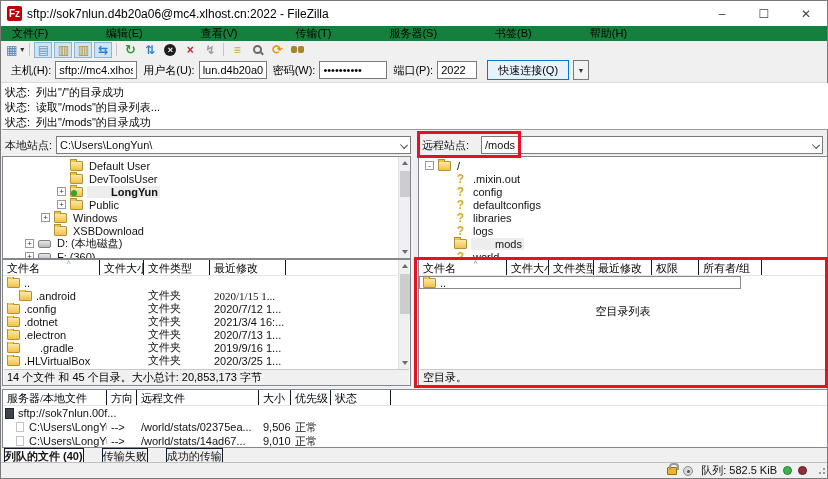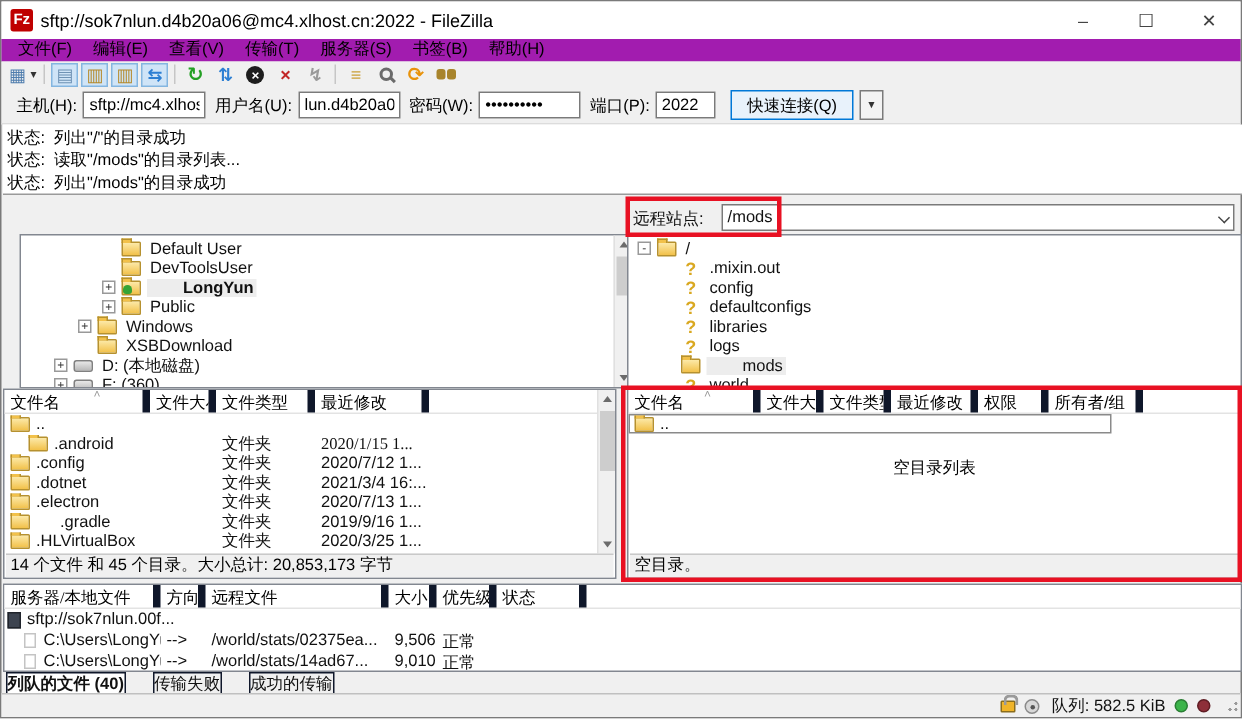--- a/index.html
+++ b/index.html
@@ -7,21 +7,21 @@
   #window { position:relative; width:828px; height:479px; background:#f0f0f0; border:1px solid #7a7a7a; font-size:11px; color:#111; }
 
   
   .titlebar { position:absolute; left:0; top:0; width:100%; height:25px; background:#fff; display:flex; align-items:center; padding-left:6px; }
   .fzicon { width:15px; height:15px; background:#bf0000; color:#fff; font-weight:bold; font-size:10px; display:flex; align-items:center; justify-content:center; border-radius:2px; margin-right:5px; }
   .title-text { font-size:12px; color:#000; }
   .wincontrols { position:absolute; right:0; top:0; height:25px; display:flex; }
   .winbtn { width:42px; height:25px; display:flex; align-items:center; justify-content:center; color:#444; font-size:12px; }
 
   
-  .menubar { position:absolute; left:0; top:25px; width:100%; height:15px; background:#a21caf; display:flex; align-items:center; padding-left:4px; }
+  .menubar { position:absolute; left:0; top:25px; width:100%; height:15px; background:#15803d; display:flex; align-items:center; padding-left:4px;gap:44px; }
   .menu-item { padding:0 7px; height:15px; line-height:15px; font-size:11px; color:#000; }
 
   
   .toolbar { position:absolute; left:0; top:40px; width:100%; height:17px; background:#f0f0f0; display:flex; align-items:center; padding-left:3px; }
   .tbtn { height:16px; min-width:18px; display:flex; align-items:center; justify-content:center; border:1px solid transparent; margin:0 1px; background:transparent; }
   .tbtn.pressed { background:#cfe4f7; border-color:#84b6e0; }
   .ticon { font-size:12px; line-height:12px; font-weight:bold; }
   .tsep { width:1px; height:13px; background:#c6c6c6; margin:0 3px; }
   .tdrop { font-size:8px; color:#333; margin-left:3px; }
   .ic-site-manager { color:#4f7dae; }
@@ -66,21 +66,21 @@
   .exp-spacer { width:13px; flex:none; }
   .tlabel { padding:0 2px; }
   .icon-folder { position:relative; width:13px; height:10px; background:linear-gradient(#fce9a8,#f2c14a); border:1px solid #b6912f; border-radius:1px; margin-right:4px; flex:none; }
   .icon-folder::before { content:""; position:absolute; top:-3px; left:-1px; width:5px; height:2px; background:#f2c14a; border:1px solid #b6912f; border-bottom:none; }
   .icon-user-folder::after { content:""; position:absolute; left:0px; top:2px; width:6px; height:6px; background:#35a435; border-radius:50% 50% 2px 2px; }
   .icon-question { width:13px; text-align:center; color:#d9a821; font-weight:bold; font-size:12px; margin-right:4px; flex:none; }
   .icon-drive { width:13px; height:8px; background:linear-gradient(#e8e8e8,#b9b9b9); border:1px solid #808080; border-radius:2px; margin-right:4px; flex:none; }
 
   
   .lheader { display:flex; height:16px; border-bottom:1px solid #e3e3e3; background:#fff; }
-  .hcell { border-right:5px solid #0f172a; padding:1px 0 0 4px; white-space:nowrap; overflow:hidden; color:#000; position:relative; }
+  .hcell { border-right:1px solid #0f172a; padding:1px 0 0 4px; white-space:nowrap; overflow:hidden; color:#000; position:relative; }
   .sortcaret { position:absolute; right:28px; top:-2px; font-size:8px; color:#9a9a9a; }
   .lrow { display:flex; height:13px; align-items:center; }
   .lcell { padding-left:4px; white-space:nowrap; overflow:hidden; }
   .lcell.num { text-align:right; padding-right:4px; }
   .statusline { position:absolute; left:1px; right:1px; bottom:0; height:16px; background:#f0f0f0; border-top:1px solid #c9c9c9; line-height:15px; padding-left:3px; color:#000; }
   .emptydir { position:absolute; left:0; right:0; top:44px; text-align:center; color:#000; }
   .focusedrow { outline:1px solid #8a8a8a; outline-offset:-1px; width:322px; }
 
   
   .vscroll { position:absolute; top:0; bottom:0; right:0; width:12px; background:#f0f0f0; border-left:1px solid #e0e0e0; }
@@ -205,30 +205,37 @@
         <span style="font-size:7px;color:#333">▼</span>
       </div>
   </div>
 
   <div class="logpanel" id="logpanel">
       <div class="logline"><span class="loglabel">状态:</span><span>列出"/"的目录成功</span></div>
       <div class="logline"><span class="loglabel">状态:</span><span>读取"/mods"的目录列表...</span></div>
       <div class="logline"><span class="loglabel">状态:</span><span>列出"/mods"的目录成功</span></div>
     </div>
 
+  <div class="sitebar" style="left:4px; width:406px;">
+    <span style="margin-right:4px">本地站点:</span>
+    <div class="combo" style="flex:1">
+      <span>C:\Users\LongYun\</span>
+      <span class="chev"></span>
+    </div>
+  </div>
 
   <div class="sitebar" style="left:421px; width:401px;">
     <span style="margin-right:12px">远程站点:</span>
     <div class="combo" style="flex:1">
       <span>/mods</span>
       <span class="chev"></span>
     </div>
   </div>
 
-  <div class="panel" style="left:1px; top:155px; width:409px; height:103px; padding-top:2px;margin-left:11px;" id="localtree">
+  <div class="panel" style="left:1px; top:155px; width:409px; height:103px; padding-top:2px;" id="localtree">
     <div class="vscroll">
       <div class="sarrow up">
           <div class="tri-up"></div>
         </div>
       <div class="sarrow down">
           <div class="tri-down"></div>
         </div>
       <div class="sthumb" style="top:14px; height:26px;"></div>
     </div>
   <div class="trow" style="padding-left: 54px;">

